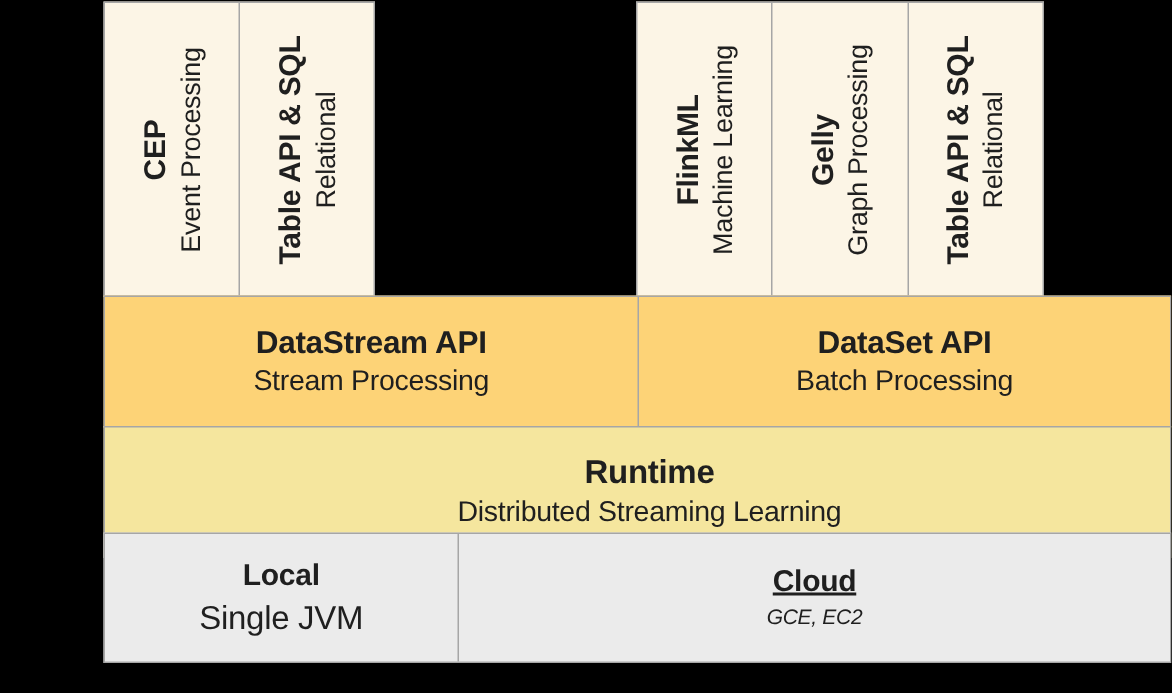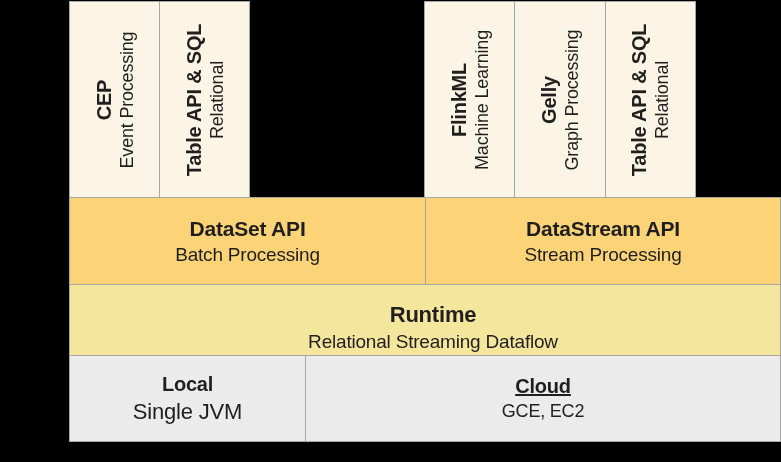--- a/index.html
+++ b/index.html
@@ -87,41 +87,41 @@
     </div>
     <div class="vcell">
       <div class="vwrap">
         <span class="t">Table API &amp; SQL</span>
         <span class="s">Relational</span>
       </div>
     </div>
   </div>
 
   <div class="box apis" style="left:69px;top:197px;width:712px;height:88px;">
+    <div class="hcell" style="width:355px;">
+      <span class="t-lg">DataStream API</span>
+      <span class="s-lg">Stream Processing</span>
+    </div>
     <div class="hcell" style="flex:1;">
       <span class="t-lg">DataSet API</span>
       <span class="s-lg">Batch Processing</span>
-    </div>
-    <div class="hcell" style="width:355px;">
-      <span class="t-lg">DataStream API</span>
-      <span class="s-lg">Stream Processing</span>
     </div>
   </div>
 
   <div class="box runtime" style="left:69px;top:284px;width:712px;height:88px;padding-left:16px;">
     <div class="hcell" style="flex:1;">
       <span class="t-lg" style="font-size:22px;">Runtime</span>
-      <span class="s-lg">Relational Streaming Dataflow</span>
+      <span class="s-lg">Distributed Streaming Learning</span>
     </div>
   </div>
 
   <div class="box deploy" style="left:69px;top:355px;width:712px;height:87px;">
     <div class="hcell" style="width:235px;">
       <span class="t-lg" style="font-size:20px;">Local</span>
       <span class="s-lg" style="font-size:22px;">Single JVM</span>
     </div>
     <div class="hcell" style="flex:1;">
       <span class="t-lg" style="font-size:20px;text-decoration:underline;">Cloud</span>
-      <span class="s-lg" style="font-size:18px;">GCE, EC2</span>
+      <span class="s-lg" style="font-size:14px;font-style:italic;">GCE, EC2</span>
     </div>
   </div>
 
 </div>
 
 </body></html>

